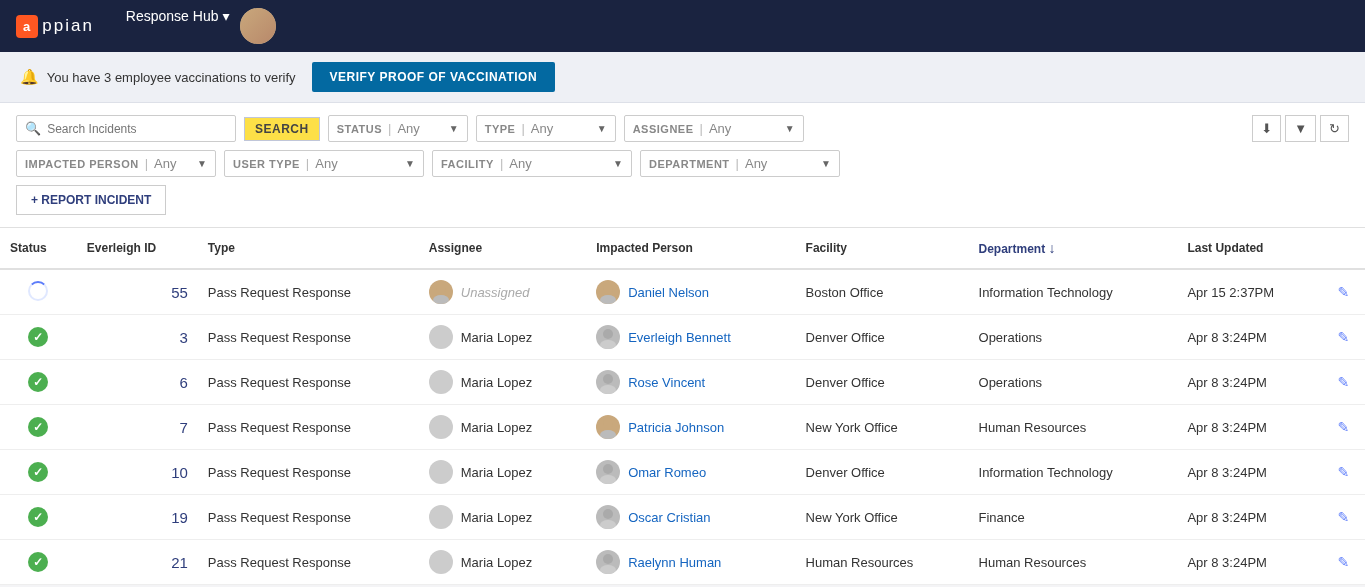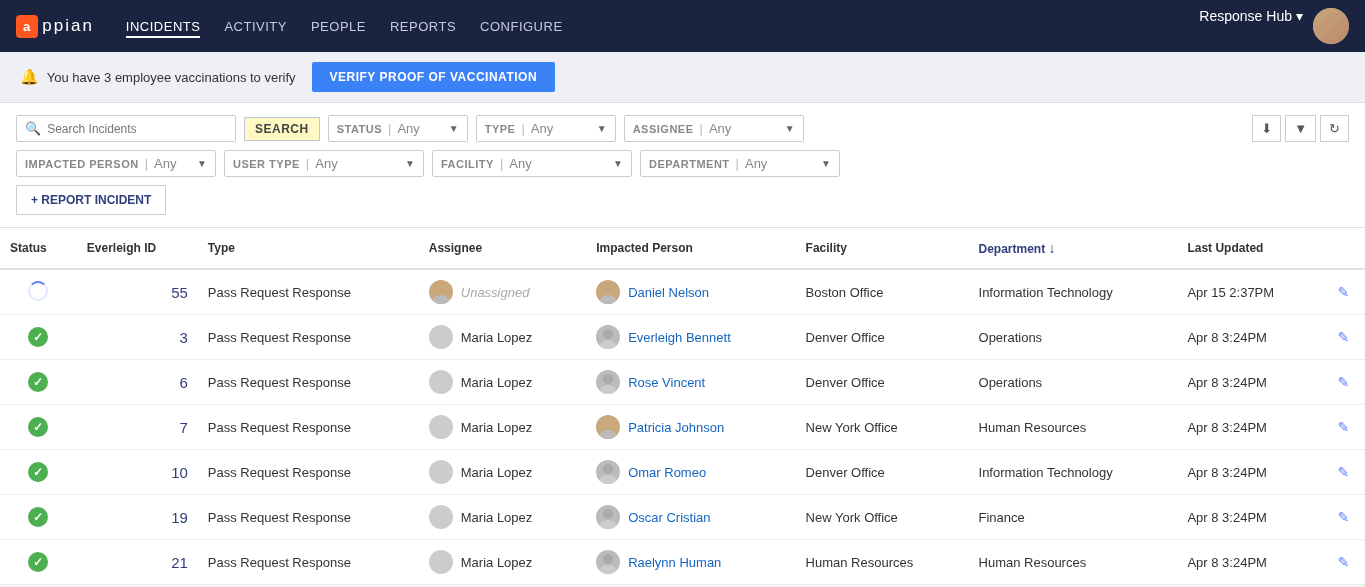--- a/index.html
+++ b/index.html
@@ -97,21 +97,21 @@
     }
     .notif-text {
       color: #333;
       font-size: 13px;
       display: flex;
       align-items: center;
       gap: 8px;
     }
     .bell-icon { color: #555; font-size: 15px; }
     .verify-btn {
-      background: #3b82f6;
+      background: #0369a1;
       color: #fff;
       border: none;
       padding: 8px 18px;
       font-size: 12px;
       font-weight: 700;
       letter-spacing: 0.5px;
       cursor: pointer;
       border-radius: 2px;
     }
 
@@ -139,21 +139,21 @@
       min-width: 220px;
     }
     .search-input {
       border: none;
       outline: none;
       color: #15803d;
       font-size: 12px;
       width: 160px;
     }
     .search-btn {
-      background: #fef9c3;
+      background: #fde047;
       border: 1px solid #c0c6d9;
       color: #444;
       padding: 4px 10px;
       font-size: 12px;
       font-weight: 600;
       cursor: pointer;
       letter-spacing: 0.5px;
     }
     .filter-select {
       display: flex;
@@ -292,27 +292,20 @@
     .assignee-cell { display: flex; align-items: center; gap: 4px; }
     .impacted-cell { display: flex; align-items: center; gap: 4px; }
   </style>
 </head>
 <body>
 
 <nav class="topnav">
   <div class="topnav-logo">
     <span class="logo-box">a</span>
     <span class="logo-text">ppian</span>
-  </div>
-  <div class="topnav-links">
-    <span class="topnav-link active">INCIDENTS</span>
-    <span class="topnav-link">ACTIVITY</span>
-    <span class="topnav-link">PEOPLE</span>
-    <span class="topnav-link">REPORTS</span>
-    <span class="topnav-link">CONFIGURE</span>
   </div>
   <div class="topnav-right">
     <span class="response-hub-btn">
       <span>Response Hub</span>
       <span>▾</span>
     </span>
     <div class="avatar">
       <div class="avatar-img"></div>
     </div>
   </div>

